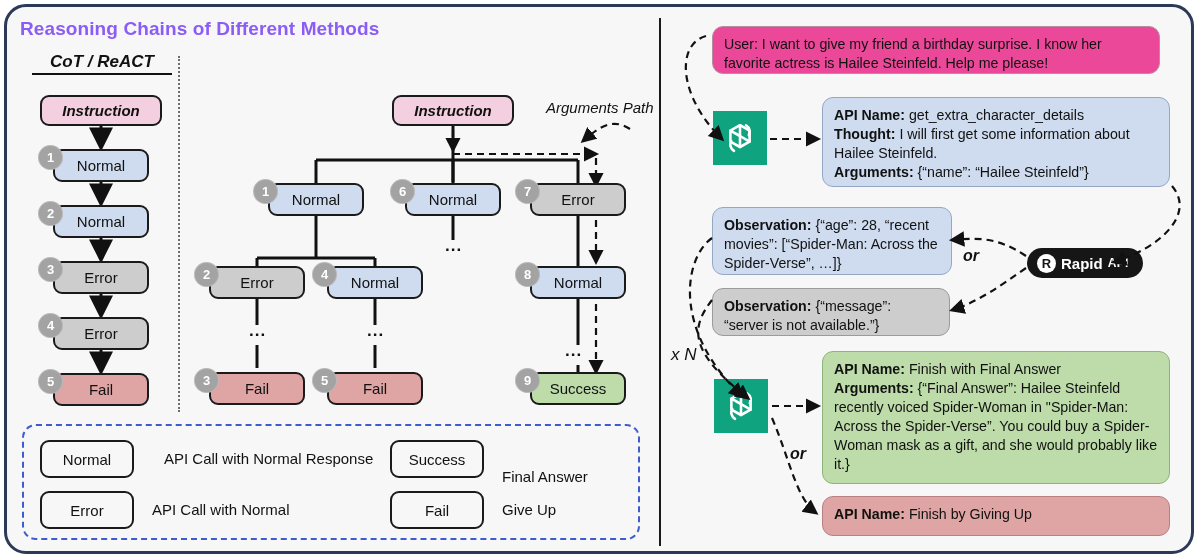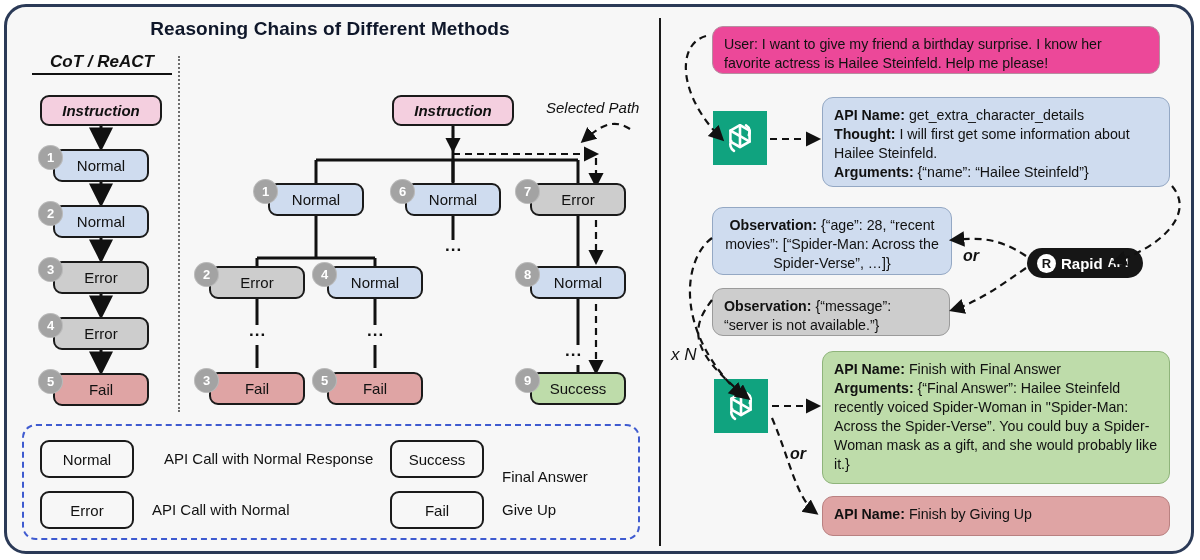--- a/index.html
+++ b/index.html
@@ -10,22 +10,22 @@
     position:absolute;left:4px;top:4px;width:1190px;height:550px;
     border:3px solid #2b3a57;border-radius:22px;background:#f7f7f7;
     box-sizing:border-box;
   }
 
   .vdiv-main{position:absolute;left:659px;top:18px;width:2px;height:528px;background:#1a1a1a;}
   .vdiv-dotted{position:absolute;left:178px;top:56px;width:0;height:356px;
      border-left:2px dotted #6d6d6d;}
 
   .fig-title{
-    position:absolute;left:20px;top:18px;width:620px;text-align:center;
-    font-size:19px;font-weight:bold;color:#0f172a;letter-spacing:.1px;
+    position:absolute;left:20px;top:18px;width:620px;
+    font-size:19px;font-weight:bold;color:#8b5cf6;letter-spacing:.1px;
   }
 
   .panel-title{
     position:absolute;font-style:italic;font-weight:bold;font-size:17px;color:#111;
     text-align:center;border-bottom:2.5px solid #111;padding-bottom:1px;white-space:nowrap;
   }
 
   
   .node{
     position:absolute;box-sizing:border-box;
@@ -196,21 +196,21 @@
   <div class="node error" style="left:53px;top:261px;width:96px;height:33px;">Error</div>
   <div class="badge" style="left:38px;top:257px;">3</div>
 
   <div class="node error" style="left:53px;top:317px;width:96px;height:33px;">Error</div>
   <div class="badge" style="left:38px;top:313px;">4</div>
 
   <div class="node fail" style="left:53px;top:373px;width:96px;height:33px;">Fail</div>
   <div class="badge" style="left:38px;top:369px;">5</div>
 
 
-  <div class="sel-path-label" style="left:546px;top:99px;">Selected Path</div>
+  <div class="sel-path-label" style="left:546px;top:99px;">Arguments Path</div>
 
   <div class="node instruction" style="left:392px;top:95px;width:122px;height:31px;">Instruction</div>
 
   <div class="node normal" style="left:268px;top:183px;width:96px;height:33px;">Normal</div>
   <div class="badge" style="left:253px;top:179px;">1</div>
 
   <div class="node normal" style="left:405px;top:183px;width:96px;height:33px;">Normal</div>
   <div class="badge" style="left:390px;top:179px;">6</div>
 
   <div class="node error" style="left:530px;top:183px;width:96px;height:33px;">Error</div>
@@ -266,21 +266,21 @@
       </g>
     </svg>
   </div>
 
   <div class="bubble thought" style="left:822px;top:97px;width:348px;height:90px;">
     <div><b>API Name:</b><span> get_extra_character_details</span></div>
     <div><b>Thought:</b><span> I will first get some information about Hailee Steinfeld.</span></div>
     <div><b>Arguments:</b><span> {“name”: “Hailee Steinfeld”}</span></div>
   </div>
 
-  <div class="bubble obs-ok" style="left:712px;top:207px;width:240px;height:68px;text-align:center;">
+  <div class="bubble obs-ok" style="left:712px;top:207px;width:240px;height:68px;">
     <b>Observation:</b><span> {“age”: 28, “recent movies”: [“Spider-Man: Across the Spider-Verse”, …]}</span>
   </div>
 
   <div class="bubble obs-err" style="left:712px;top:288px;width:238px;height:48px;">
     <b>Observation:</b><span> {“message”: “server is not available.”}</span>
   </div>
 
   <div class="or-label" style="left:963px;top:247px;">or</div>
 
   <div class="rapid-logo" style="left:1027px;top:248px;">

